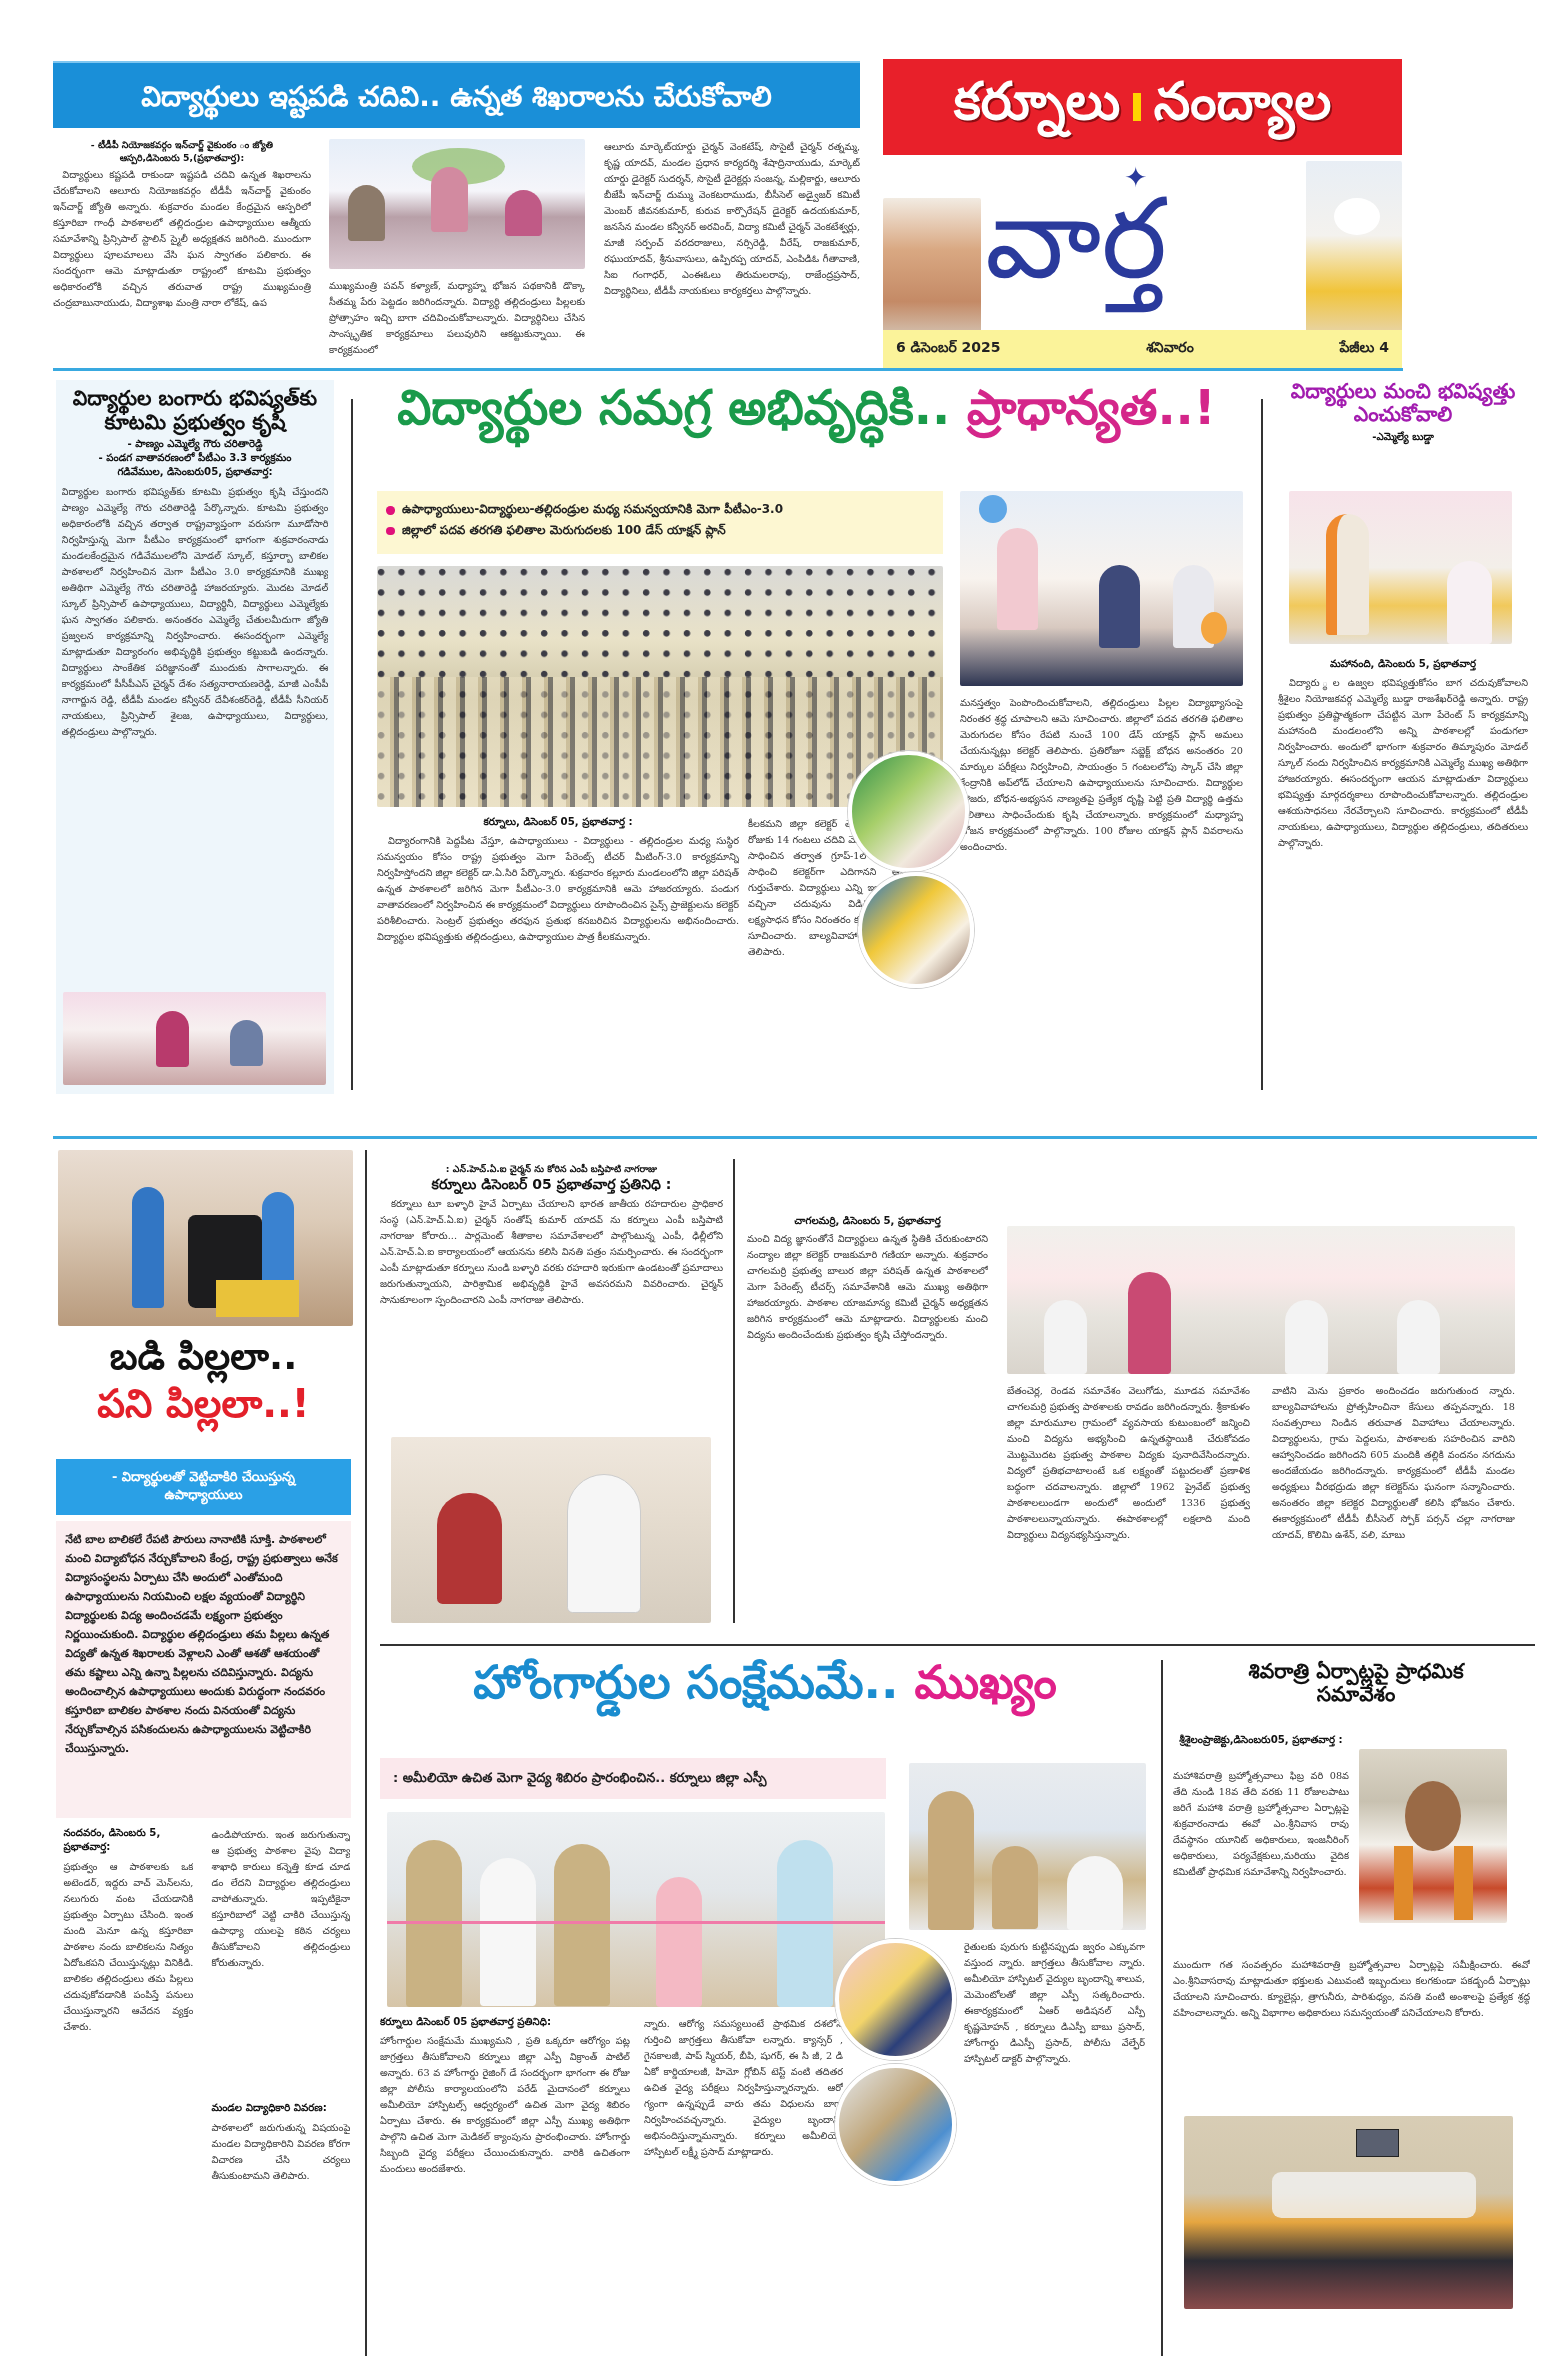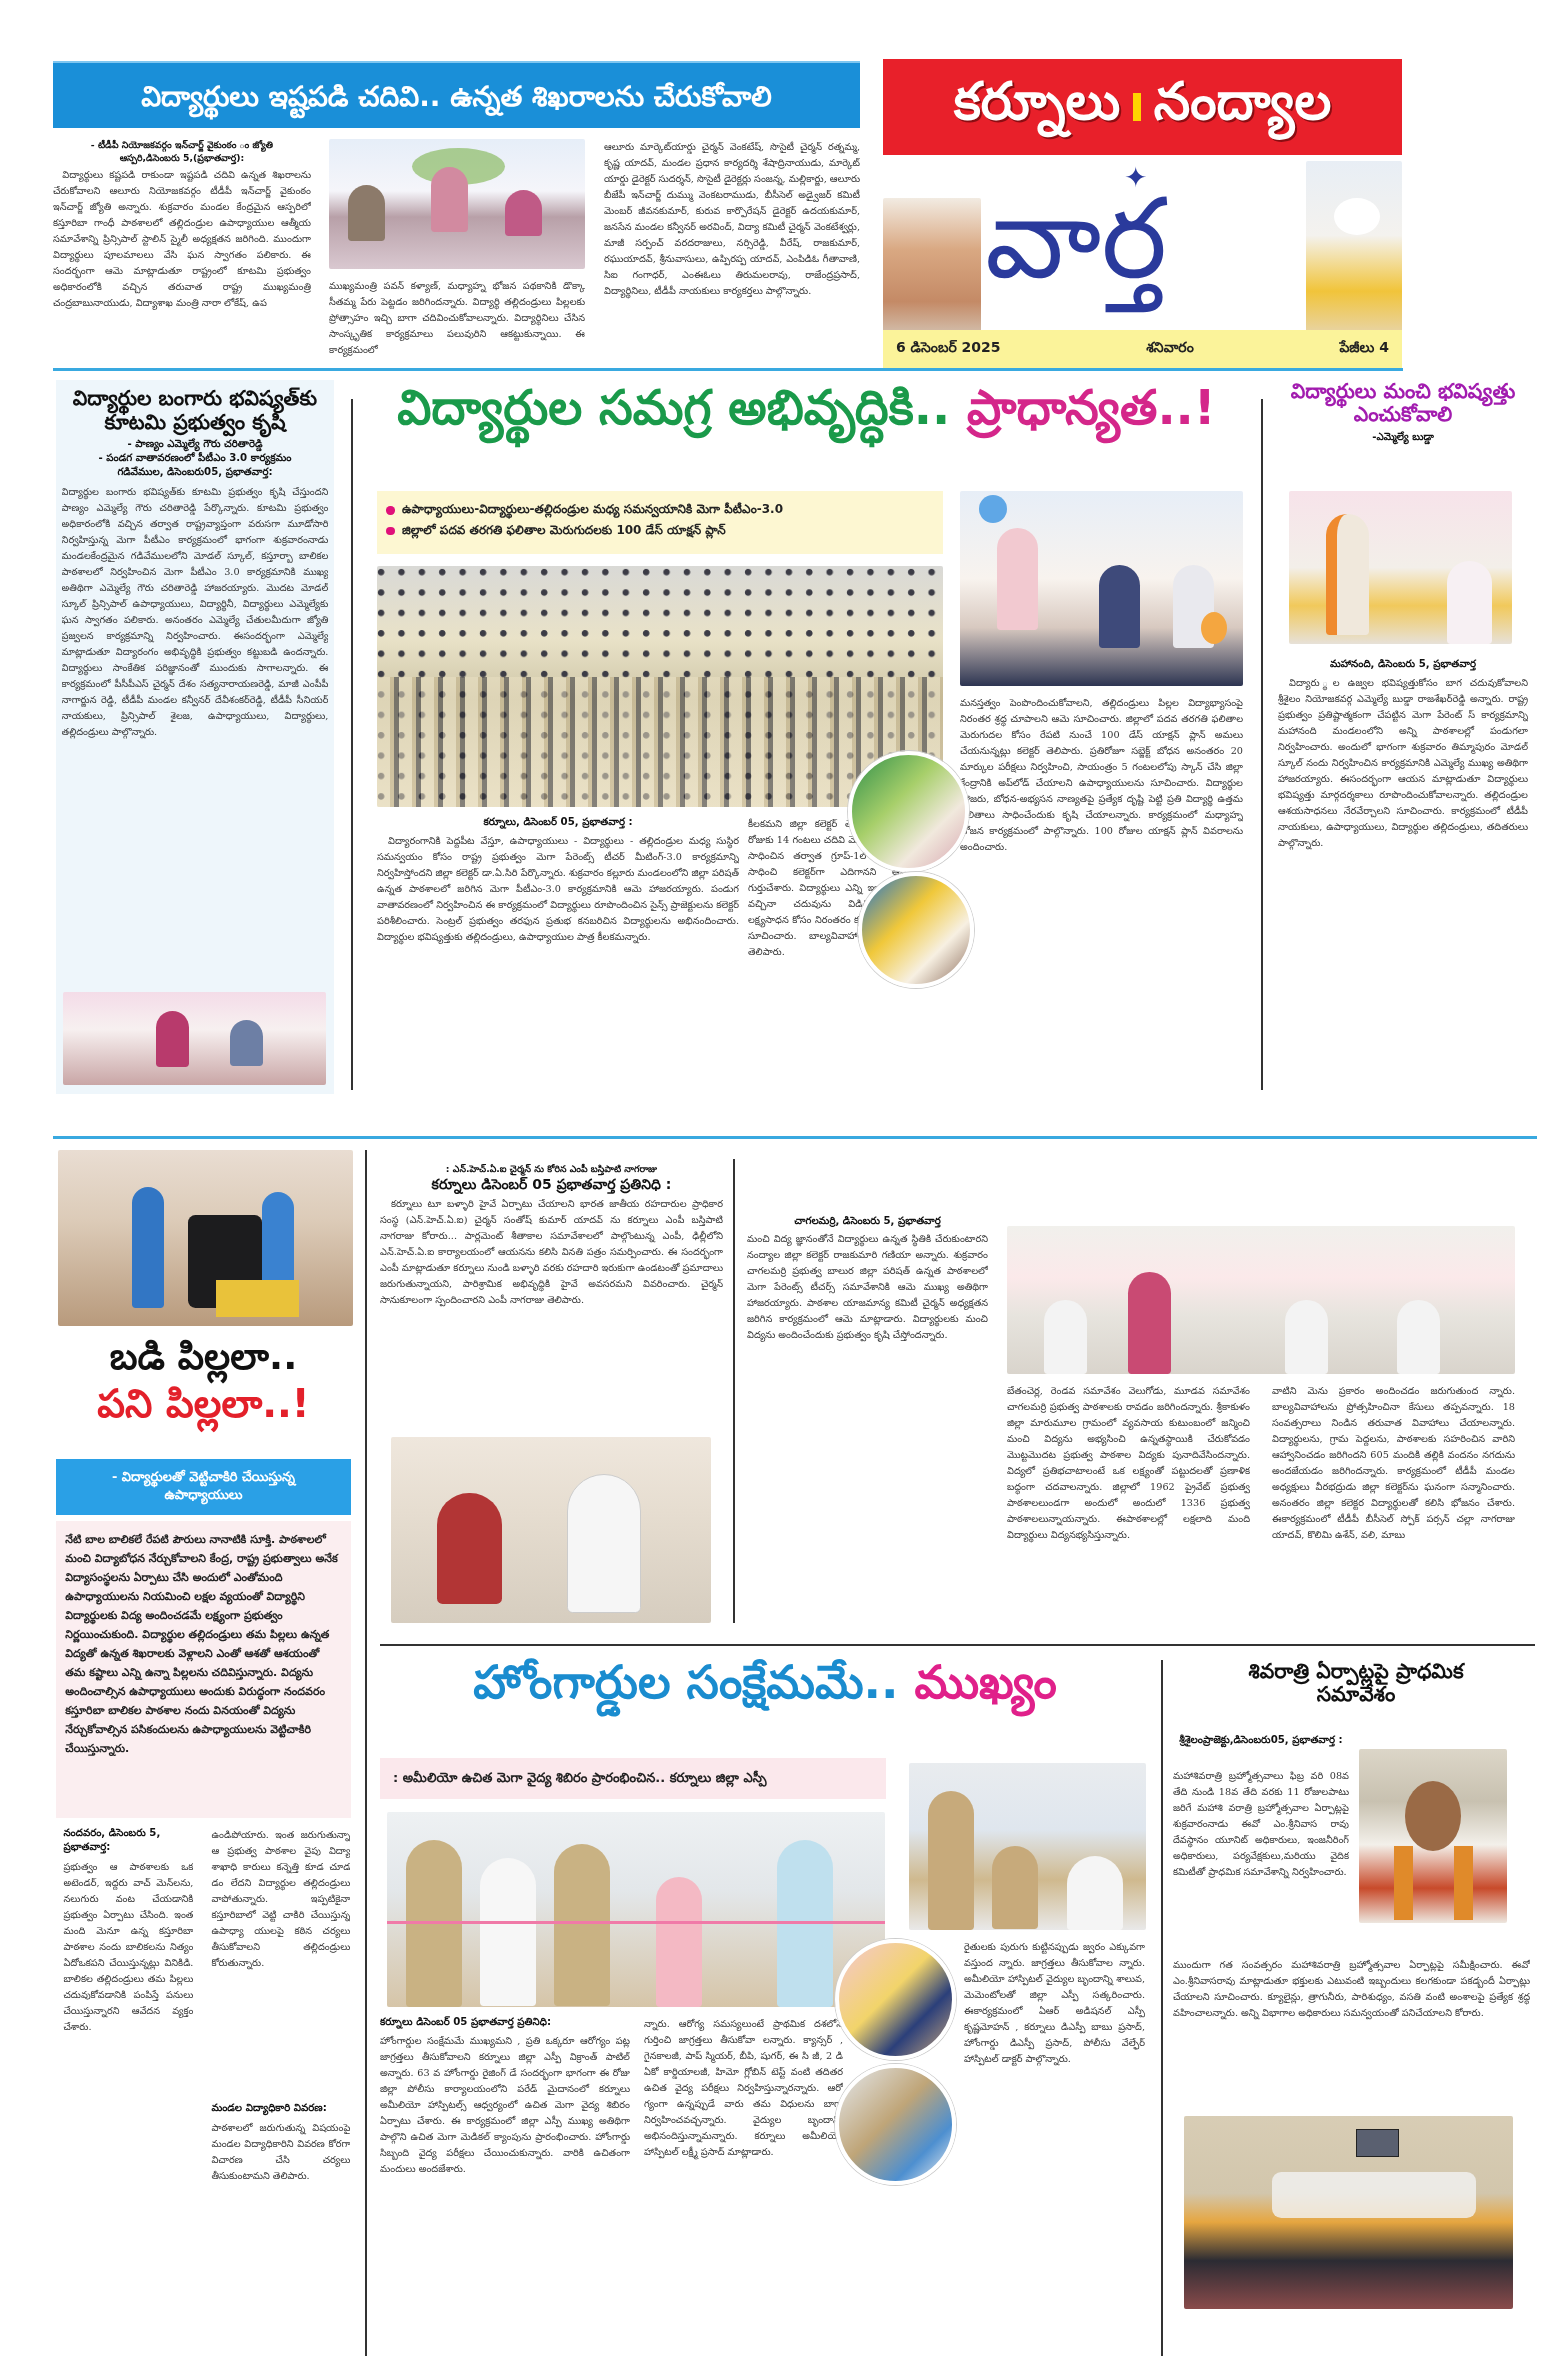--- a/index.html
+++ b/index.html
@@ -59,21 +59,21 @@
     <span style="font-weight:bold;font-size:14px;">శనివారం</span>
     <span style="font-weight:bold;font-size:14px;">పేజీలు 4</span>
   </div>
 </div>
 
 <div class="rule-h" style="left:53px;top:368px;width:1350px;background:#39a9e0;"></div>
 
 <div class="abs" style="left:56px;top:380px;width:278px;height:714px;background:#eef6fb;padding:7.4px 5.6px;">
   <div class="headline" style="position:relative;font-size:20.4px;color:#111;">విద్యార్థుల బంగారు భవిష్యత్‌కు కూటమి ప్రభుత్వం కృషి</div>
   <div class="dateline" style="margin-top:3.7px;">- పాణ్యం ఎమ్మెల్యే గౌరు చరితారెడ్డి</div>
-  <div class="dateline">- పండగ వాతావరణంలో పీటీఎం 3.0 కార్యక్రమం</div>
+  <div class="dateline">- పండగ వాతావరణంలో పీటీఎం 3.3 కార్యక్రమం</div>
   <div class="dateline" style="margin-bottom:3.7px;">గడివేముల, డిసెంబరు05, ప్రభాతవార్త:</div>
   <div class="body-text" style="height:492px;">విద్యార్థుల బంగారు భవిష్యత్‌కు కూటమి ప్రభుత్వం కృషి చేస్తుందని పాణ్యం ఎమ్మెల్యే గౌరు చరితారెడ్డి పేర్కొన్నారు. కూటమి ప్రభుత్వం అధికారంలోకి వచ్చిన తర్వాత రాష్ట్రవ్యాప్తంగా వరుసగా మూడోసారి నిర్వహిస్తున్న మెగా పీటీఎం కార్యక్రమంలో భాగంగా శుక్రవారంనాడు మండలకేంద్రమైన గడివేములలోని మోడల్ స్కూల్, కస్తూర్బా బాలికల పాఠశాలలో నిర్వహించిన మెగా పీటీఎం 3.0 కార్యక్రమానికి ముఖ్య అతిథిగా ఎమ్మెల్యే గౌరు చరితారెడ్డి హాజరయ్యారు. మొదట మోడల్ స్కూల్ ప్రిన్సిపాల్ ఉపాధ్యాయులు, విద్యార్థినీ, విద్యార్థులు ఎమ్మెల్యేకు ఘన స్వాగతం పలికారు. అనంతరం ఎమ్మెల్యే చేతులమీదుగా జ్యోతి ప్రజ్వలన కార్యక్రమాన్ని నిర్వహించారు. ఈసందర్భంగా ఎమ్మెల్యే మాట్లాడుతూ విద్యారంగం అభివృద్ధికి ప్రభుత్వం కట్టుబడి ఉందన్నారు. విద్యార్థులు సాంకేతిక పరిజ్ఞానంతో ముందుకు సాగాలన్నారు. ఈ కార్యక్రమంలో పీసీపీఎస్ చైర్మన్ దేశం సత్యనారాయణరెడ్డి, మాజీ ఎంపీపీ నాగార్జున రెడ్డి, టీడీపీ మండల కన్వీనర్ దేవీశంకర్‌రెడ్డి, టీడీపీ సీనియర్ నాయకులు, ప్రిన్సిపాల్ శైలజ, ఉపాధ్యాయులు, విద్యార్థులు, తల్లిదండ్రులు పాల్గొన్నారు.</div>
   <div class="photo" style="left:7.4px;top:612px;width:263px;height:93px;background:linear-gradient(180deg,#f4dce8 0%,#f7f0f0 40%,#c9a6a6 100%);">
     <div style="position:absolute;left:93px;top:18.6px;width:33px;height:56px;background:#b83a6c;border-radius:16.7px 16.7px 3.7px 3.7px;"></div>
     <div style="position:absolute;left:167px;top:28px;width:33px;height:46px;background:#6d7fa5;border-radius:16.7px 16.7px 3.7px 3.7px;"></div>
   </div>
 </div>
 
 <div class="rule-v" style="left:351px;top:399px;height:691px;"></div>
 

